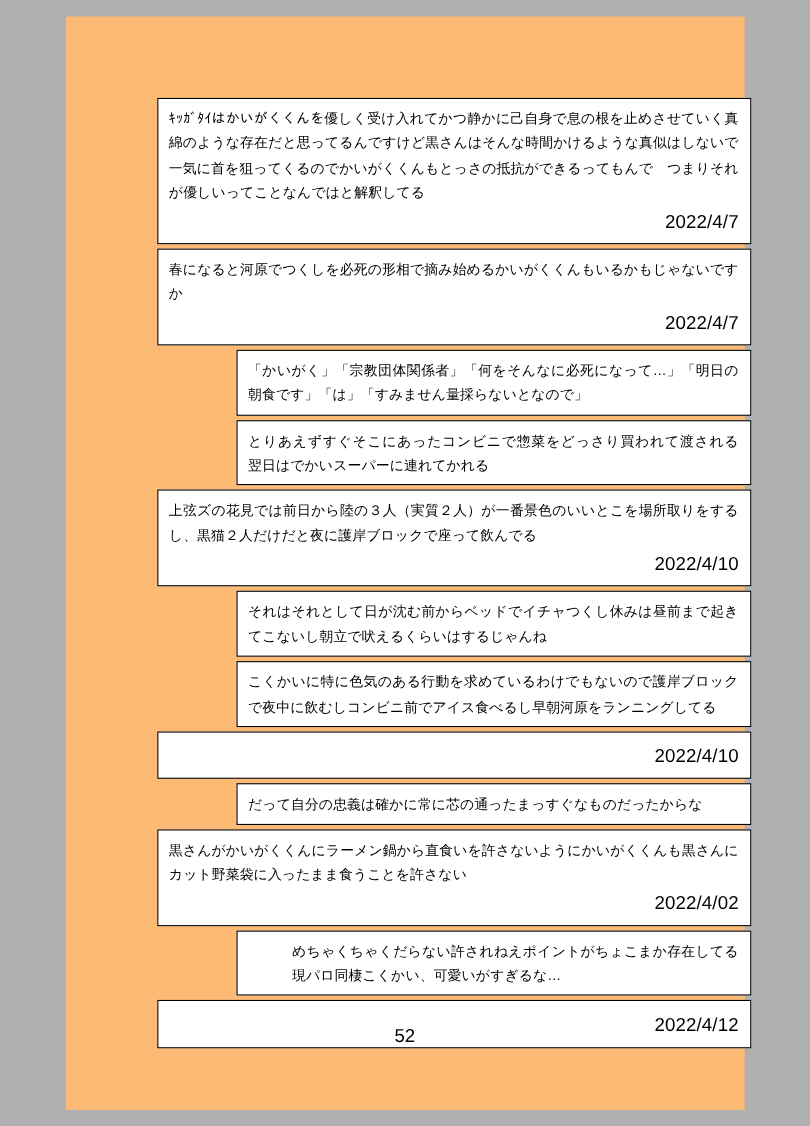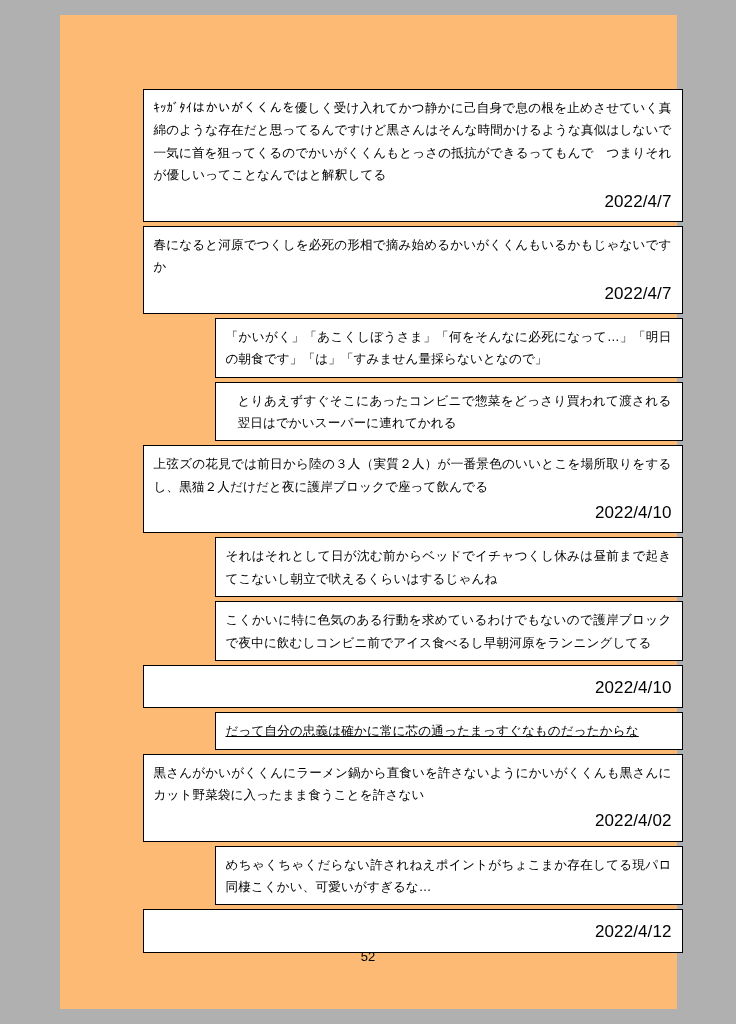--- a/index.html
+++ b/index.html
@@ -59,70 +59,70 @@
     line-height: 1.6;
     margin-top: 1px;
   }
   .inline-date {
     float: right;
   }
   .pagenum {
     position: absolute;
     left: 0;
     right: 0;
-    bottom: 45px;
+    bottom: 57px;
     text-align: center;
-    font-size: 13px;
+    font-size: 17px;
     color: #000;
   }
   .clear { clear: both; }
 </style>
 </head>
 <body>
 
 <div id="page">
   <div id="content">
       <div class="block lvl0">
         <p style="white-space: pre-line;">ｷｯｶﾞﾀｲはかいがくくんを優しく受け入れてかつ静かに己自身で息の根を止めさせていく真綿のような存在だと思ってるんですけど黒さんはそんな時間かけるような真似はしないで一気に首を狙ってくるのでかいがくくんもとっさの抵抗ができるってもんで　つまりそれが優しいってことなんではと解釈してる</p>
         <span class="date">2022/4/7</span>
       </div>
       <div class="block lvl0">
         <p style="white-space: pre-line; font-family: Liberation Serif, serif;">春になると河原でつくしを必死の形相で摘み始めるかいがくくんもいるかもじゃないですか</p>
         <span class="date">2022/4/7</span>
       </div>
       <div class="block lvl1">
-        <p style="white-space: pre-line;">「かいがく」「あこくしぼうさま」「何をそんなに必死になって…」「明日の朝食です」「は」「すみません量採らないとなので」</p>
+        <p style="white-space: pre-line;">「かいがく」「宗教団体関係者」「何をそんなに必死になって…」「明日の朝食です」「は」「すみません量採らないとなので」</p>
       </div>
       <div class="block lvl1">
-        <p style="white-space: pre-line; margin-left: 12px;">とりあえずすぐそこにあったコンビニで惣菜をどっさり買われて渡される　翌日はでかいスーパーに連れてかれる</p>
+        <p style="white-space: pre-line;">とりあえずすぐそこにあったコンビニで惣菜をどっさり買われて渡される　翌日はでかいスーパーに連れてかれる</p>
       </div>
       <div class="block lvl0">
         <p style="white-space: pre-line;">上弦ズの花見では前日から陸の３人（実質２人）が一番景色のいいとこを場所取りをするし、黒猫２人だけだと夜に護岸ブロックで座って飲んでる</p>
         <span class="date inline-date">2022/4/10</span>
         <div class="clear"></div>
       </div>
       <div class="block lvl1">
         <p style="white-space: pre-line;">それはそれとして日が沈む前からベッドでイチャつくし休みは昼前まで起きてこないし朝立で吠えるくらいはするじゃんね</p>
       </div>
       <div class="block lvl1">
         <p style="white-space: pre-line;">こくかいに特に色気のある行動を求めているわけでもないので護岸ブロックで夜中に飲むしコンビニ前でアイス食べるし早朝河原をランニングしてる</p>
       </div>
       <div class="block lvl0">
         <span class="date">2022/4/10</span>
       </div>
       <div class="block lvl1">
-        <p style="white-space: pre-line; text-decoration: underline;">だって自分の忠義は確かに常に芯の通ったまっすぐなものだったからな</p>
+        <p style="white-space: pre-line;">だって自分の忠義は確かに常に芯の通ったまっすぐなものだったからな</p>
       </div>
       <div class="block lvl0">
         <p style="white-space: pre-line;">黒さんがかいがくくんにラーメン鍋から直食いを許さないようにかいがくくんも黒さんにカット野菜袋に入ったまま食うことを許さない</p>
         <span class="date inline-date">2022/4/02</span>
         <div class="clear"></div>
       </div>
       <div class="block lvl1">
-        <p style="white-space: pre-line;">めちゃくちゃくだらない許されねえポイントがちょこまか存在してる現パロ同棲こくかい、可愛いがすぎるな…</p>
+        <p style="white-space: pre-line; margin-left: 40px;">めちゃくちゃくだらない許されねえポイントがちょこまか存在してる現パロ同棲こくかい、可愛いがすぎるな…</p>
       </div>
       <div class="block lvl0">
         <span class="date inline-date">2022/4/12</span>
         <div class="clear"></div>
       </div>
     </div>
   <div class="pagenum">52</div>
 </div>
 
 </body></html>

